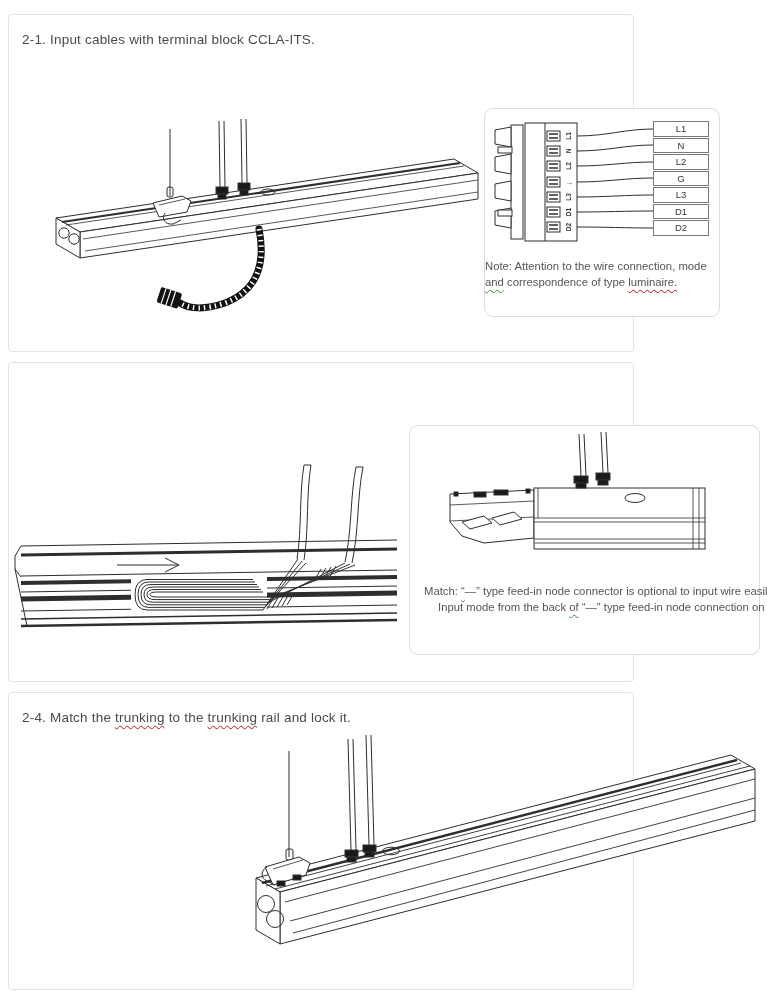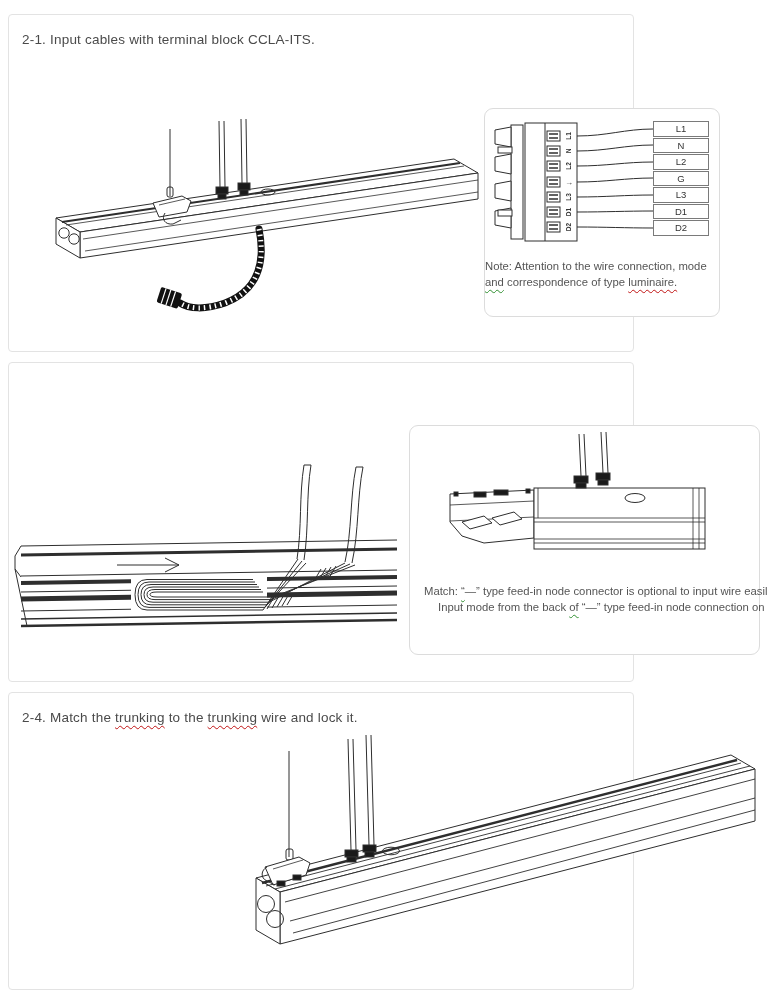--- a/index.html
+++ b/index.html
@@ -243,21 +243,21 @@
     </svg>
     <div class="note" id="note2">
       <div class="l1"><span>Match: </span><span class="wavy-green">“</span><span>—” type feed-in node connector is optional to input wire easily.</span></div>
       <div class="l2"><span>Input mode from the back </span><span class="wavy-green">of</span><span> “—” type feed-in node connection on</span></div>
     </div>
   </div>
 </div>
 
 <div class="box" id="box3">
   <div class="title">
-    <span><span>2-4. Match the </span><span class="wavy-red">trunking</span><span> to the </span><span class="wavy-red">trunking</span><span> wire and lock it.</span></span>
+    <span><span>2-4. Match the </span><span class="wavy-red">trunking</span><span> to the </span><span class="wavy-red">trunking</span><span> rail and lock it.</span></span>
   </div>
 
   <svg style="left:0;top:0" width="747" height="296" viewBox="0 0 747 296">
     <g class="ink">
       <polygon points="247,185 722,62 746,76 271,199" fill="#fff"></polygon>
       <polygon points="271,199 746,76 746,128 271,251" fill="#fff"></polygon>
       <polygon points="247,185 271,199 271,251 247,237" fill="#fff"></polygon>
       <circle cx="257" cy="211" r="8.5"></circle>
       <circle cx="266" cy="226" r="8.5"></circle>
       <line x1="253" y1="190" x2="728" y2="67" stroke-width="2.4"></line>

